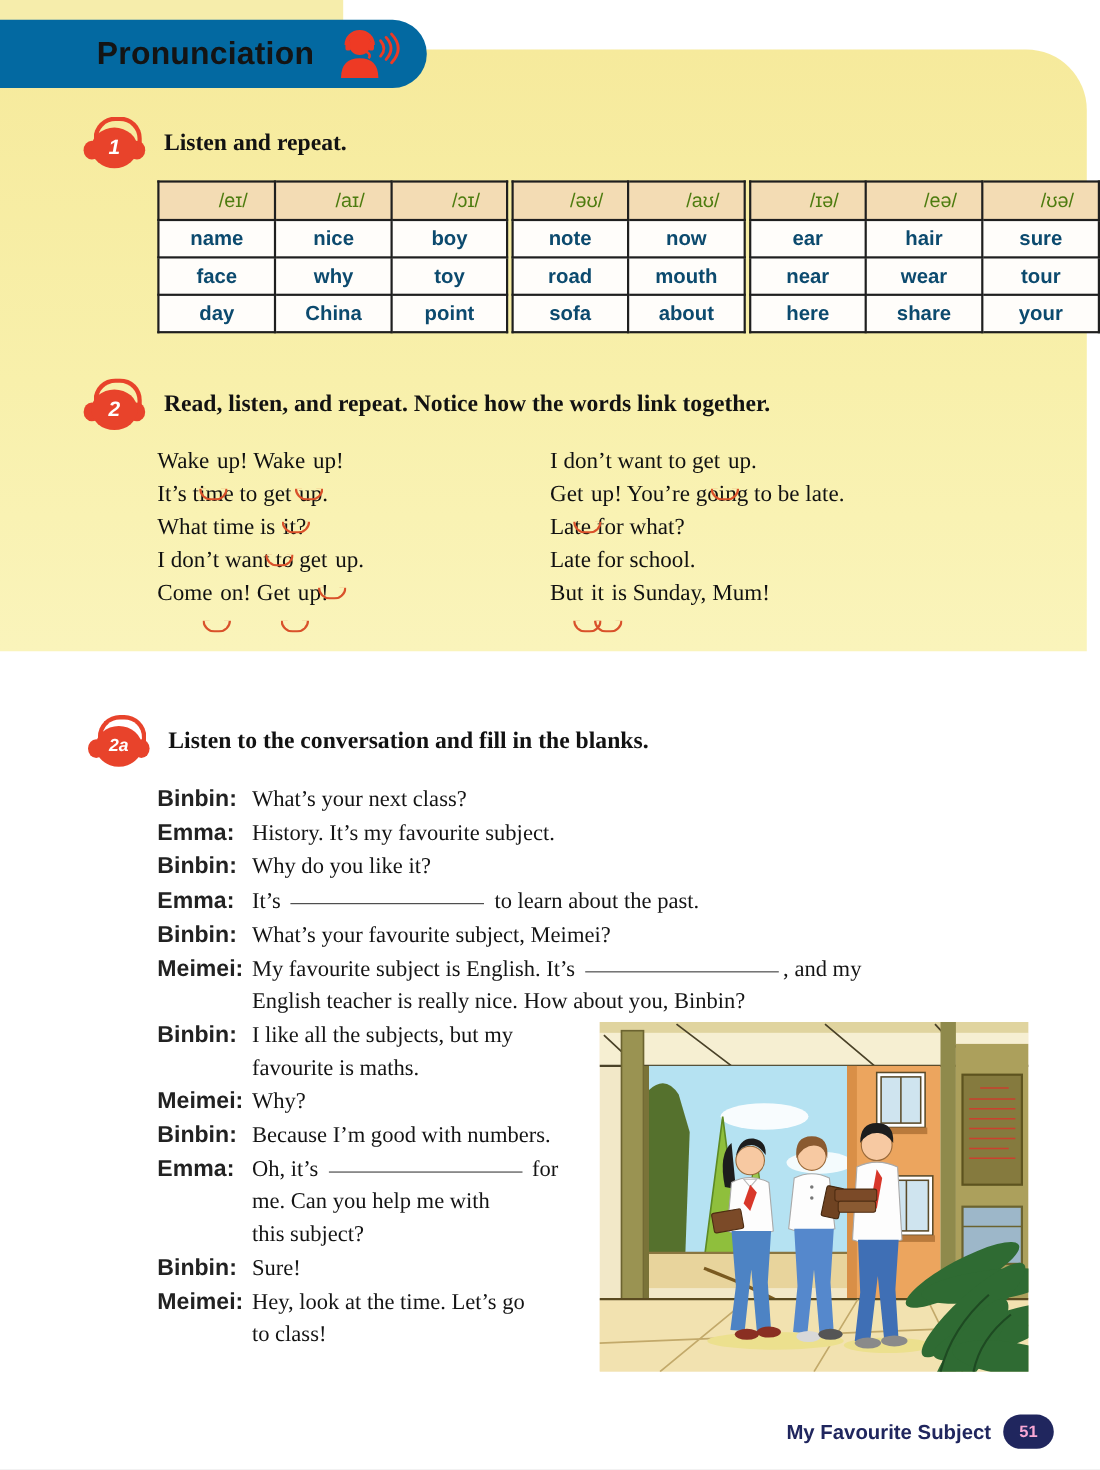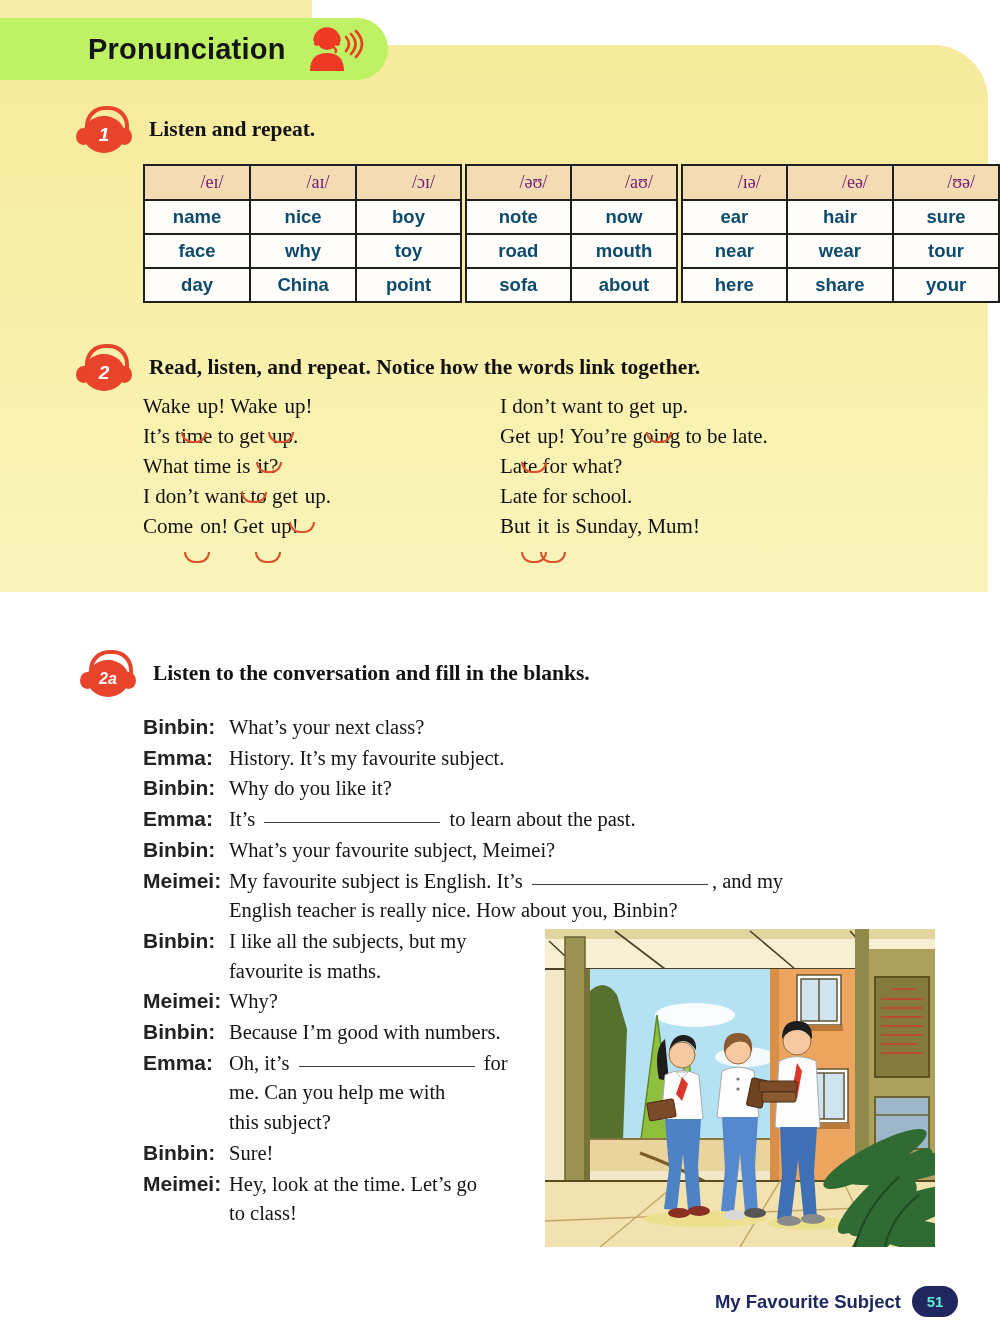--- a/index.html
+++ b/index.html
@@ -4,66 +4,66 @@
 <style>
   html,body{margin:0;padding:0;background:#e9e9e9;}
   .page{position:relative;width:1000px;height:1336px;background:#ffffff;overflow:hidden;
         font-family:"Liberation Serif",serif;}
   
   .top-strip{position:absolute;left:0;top:0;width:312px;height:22px;background:#f6edab;}
   .panel{position:absolute;left:0;top:45px;width:988px;height:547px;
          background:linear-gradient(180deg,#f6ea9c 0%,#f8f0ab 55%,#faf4bb 100%);
          border-top-right-radius:55px;}
   
-  .pron-bar{position:absolute;left:0;top:18px;width:388px;height:62px;background:#bef264;
+  .pron-bar{position:absolute;left:0;top:18px;width:388px;height:62px;background:#0369a1;
             border-radius:0 31px 31px 0;display:flex;align-items:center;}
   .pron-title{margin-left:88px;font-family:"Liberation Sans",sans-serif;font-weight:800;
               font-size:29px;color:#141414;letter-spacing:.2px;}
   .pron-bar svg{margin-left:20px;}
   
   .sec{position:absolute;display:flex;align-items:center;gap:17px;}
   .sec-head{font-family:"Liberation Serif",serif;font-weight:700;font-size:21.5px;color:#121212;}
   .badge{position:relative;width:56px;height:47px;flex:none;}
   .badge .band{position:absolute;left:9px;top:0;width:36px;height:28px;border:4px solid #e8432b;
                border-bottom:none;border-radius:20px 20px 0 0;}
   .badge .cup{position:absolute;bottom:8px;width:15px;height:17px;background:#e8432b;border-radius:50%;}
   .badge .cup.l{left:0;} .badge .cup.r{right:0;}
   .badge .blob{position:absolute;left:7px;bottom:0;width:42px;height:37px;background:#e8432b;
                border-radius:50%;display:flex;align-items:center;justify-content:center;
                color:#fff;font-family:"Liberation Sans",sans-serif;font-weight:800;font-size:19px;
                font-style:italic;}
   
   .table-wrap{position:absolute;left:143px;top:164px;display:flex;gap:3px;}
   .table-wrap table{border-collapse:collapse;table-layout:fixed;}
   .table-wrap th,.table-wrap td{border:2px solid #1f1f1f;width:93px;text-align:center;padding:0;}
-  .table-wrap th{height:33px;background:#f3dcb4;font-family:Liberation Serif, serif;
-                 font-weight:500;font-size:18px;color:#701a75;padding-left:30px;}
+  .table-wrap th{height:33px;background:#f3dcb4;font-family:Liberation Sans, sans-serif;
+                 font-weight:500;font-size:18px;color:#4d7c0f;padding-left:30px;}
   .table-wrap td{height:32px;background:#fffdfa;font-family:"Liberation Sans",sans-serif;
                  font-weight:700;font-size:18.5px;color:#0c4a6e;}
   
-  .cols{position:absolute;left:143px;top:391px;width:792px;display:flex;}
+  .cols{position:absolute;left:143px;top:403px;width:792px;display:flex;}
   .colL{width:357px;} .colR{flex:1;}
   .s2-line{height:30px;font-size:21px;line-height:30px;color:#111;}
   .liaison{display:inline-block;width:7px;position:relative;}
   .liaison::after{content:"";position:absolute;left:-9px;width:22px;height:9px;top:19px;
                   border:2.5px solid #d9512a;border-top:none;border-radius:0 0 12px 12px;}
   
   .dialogue{position:absolute;left:143px;top:712px;width:792px;}
   .entry{margin:0;padding-left:86px;font-size:20.5px;line-height:29.7px;color:#141414;}
   .spk{display:inline-block;width:86px;margin-left:-86px;vertical-align:baseline;
        font-family:"Liberation Sans",sans-serif;font-weight:700;font-size:21px;color:#222;}
   .txt{white-space:pre-line;}
   .blank{display:inline-block;width:176px;border-bottom:1.6px solid #3c3c3c;height:2px;
          vertical-align:3px;margin:0 4px;}
   .illu{float:right;width:390px;height:318px;margin:3px 0 10px 14px;}
   .illu svg{display:block;}
   
   .footer{position:absolute;top:1286px;right:42px;display:flex;align-items:center;gap:11px;}
   .unit{color:#20265e;font-family:"Liberation Sans",sans-serif;font-weight:700;font-size:18.5px;}
-  .pagenum{min-width:46px;height:31px;background:#20265e;border-radius:16px;color:#5eead4;
+  .pagenum{min-width:46px;height:31px;background:#20265e;border-radius:16px;color:#f9a8d4;
            display:flex;align-items:center;justify-content:center;
            font-family:"Liberation Sans",sans-serif;font-weight:700;font-size:15px;}
 </style>
 </head>
 <body>
 
 <div class="page">
   <div class="top-strip"></div>
   <div class="panel"></div>
 

